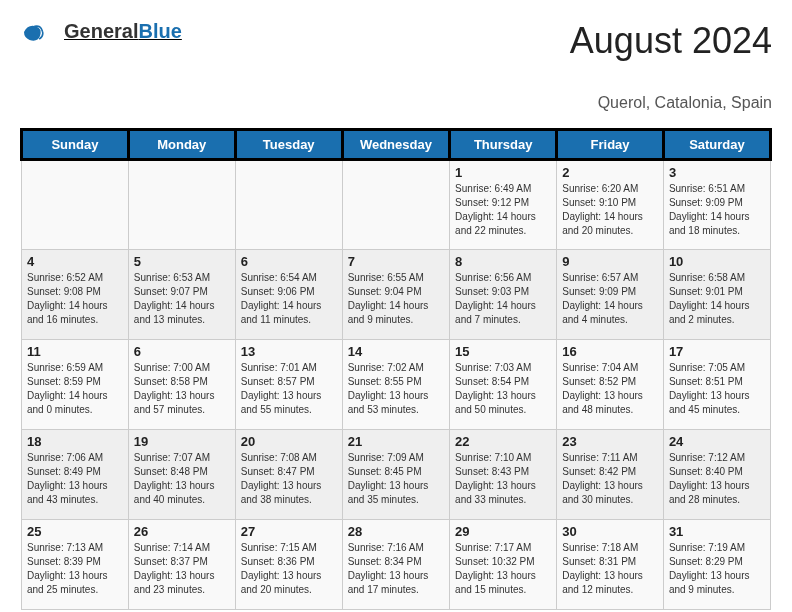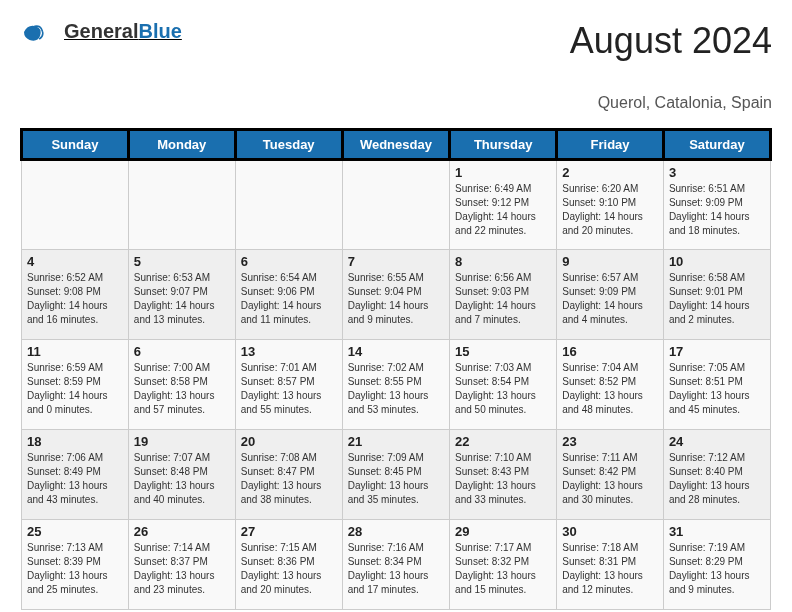--- a/index.html
+++ b/index.html
@@ -326,21 +326,21 @@
         <td>
           <span class="day-number">28</span>
           <div class="day-info">Sunrise: 7:16 AM
 Sunset: 8:34 PM
 Daylight: 13 hours
 and 17 minutes.</div>
         </td>
         <td>
           <span class="day-number">29</span>
           <div class="day-info">Sunrise: 7:17 AM
-Sunset: 8:32 PM
+Sunset: 10:32 PM
 Daylight: 13 hours
 and 15 minutes.</div>
         </td>
         <td>
           <span class="day-number">30</span>
           <div class="day-info">Sunrise: 7:18 AM
 Sunset: 8:31 PM
 Daylight: 13 hours
 and 12 minutes.</div>
         </td>

